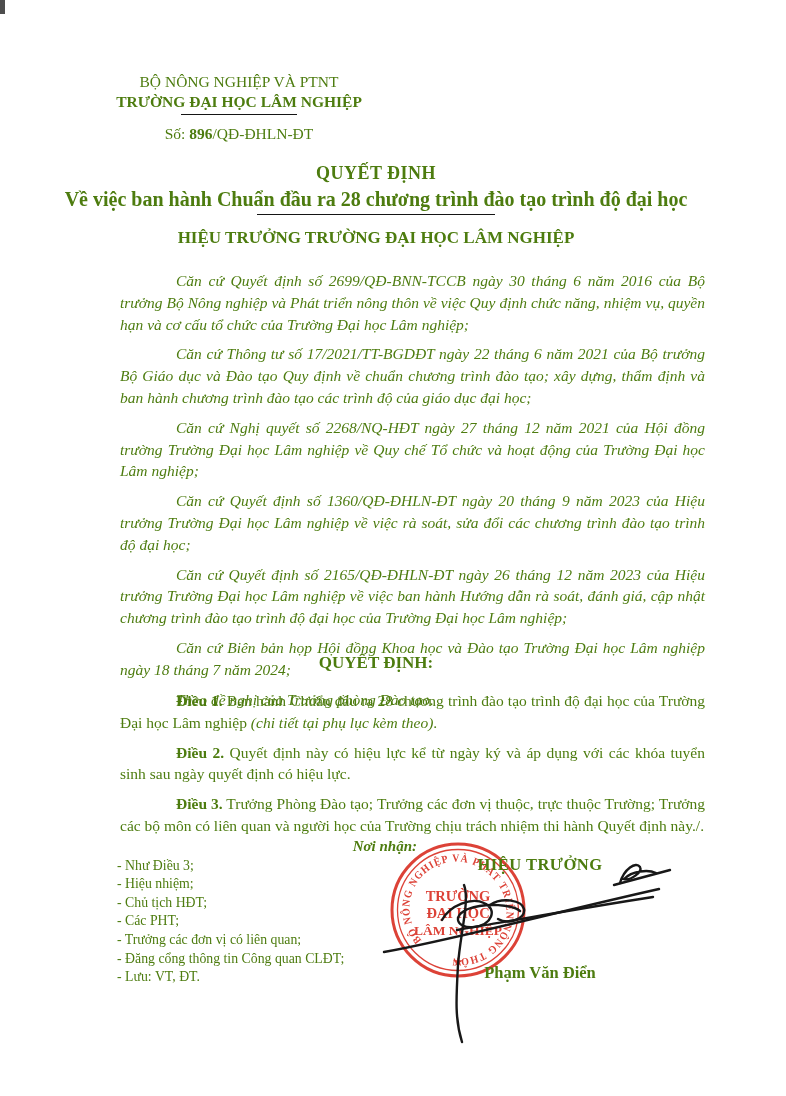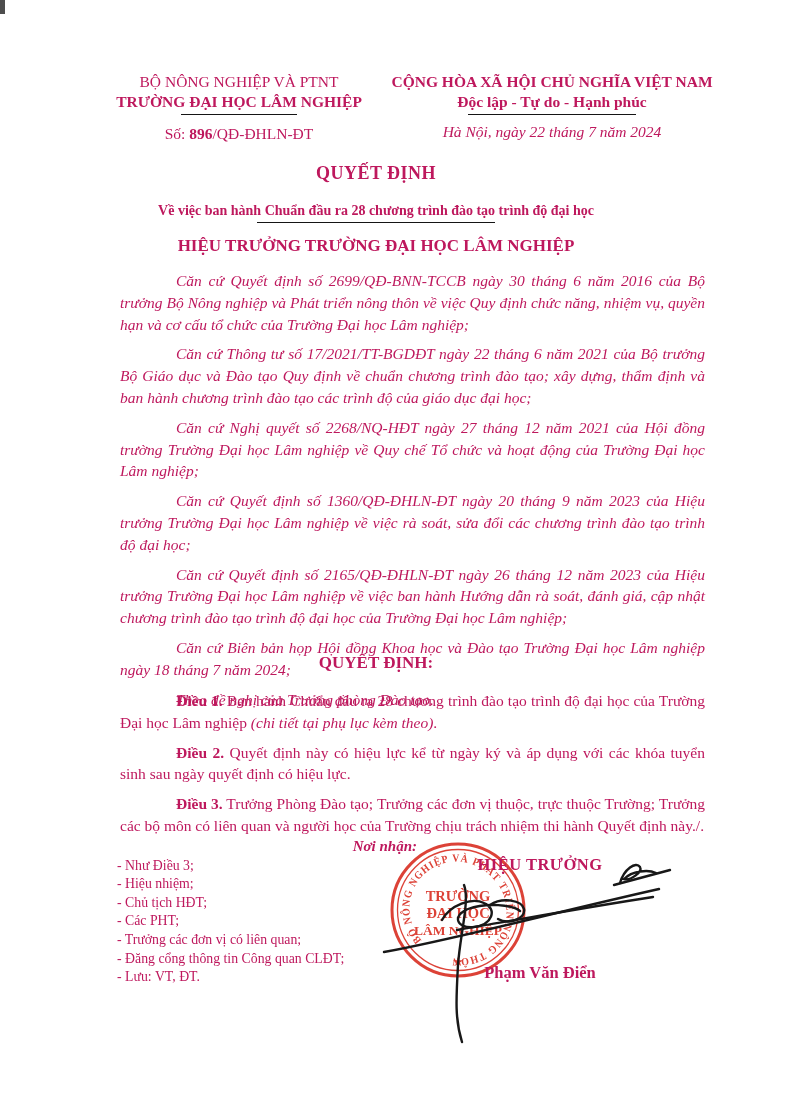--- a/index.html
+++ b/index.html
@@ -1,41 +1,41 @@
 <!DOCTYPE html>
 <html><head>
 <meta charset="utf-8">
 <style>
   html,body { margin:0; padding:0; background:#e8e8e8; }
   .page {
     position:relative; width:786px; height:1096px; margin:0 auto;
     background:#ffffff; overflow:hidden;
     font-family:"Liberation Serif","DejaVu Serif",serif;
-    color:#be185d;
+    color:#4d7c0f;
   }
   .abs { position:absolute; }
   .ctr { text-align:center; }
   .b { font-weight:bold; }
   .it { font-style:italic; }
   .scan-edge { position:absolute; left:0; top:0; width:5px; height:14px; background:#4d4d4d; }
 
   
   .hdr-left  { left:98px;  top:72px; width:282px; font-size:15.5px; line-height:20px; }
   .hdr-right { left:384px; top:72px; width:336px; font-size:15.5px; line-height:20px; }
   .rule { border-top:1.4px solid #151515; height:0; margin:2px auto 0; }
   .rule-org    { width:116px; }
   .rule-motto  { width:168px; }
   .rule-title  { width:238px; margin-top:3px; }
   .num-line  { margin-top:9px; }
   .date-line { margin-top:7px; }
 
   
   .title-block { left:0; top:163px; width:752px; }
   .t-main   { font-size:18px; font-weight:bold; letter-spacing:.5px; }
-  .t-sub    { font-size:14px; font-weight:bold; margin-top:19px; }
+  .t-sub    { font-size:20px; font-weight:bold; margin-top:4px; }
   .t-issuer { font-size:17px;  font-weight:bold; margin-top:13px; }
 
   
   .preamble { left:112px; top:262px; width:601px; }
   .body-par { margin:8px; font-size:15.5px; line-height:21.8px; text-align:justify; text-indent:56px; }
   .dec-heading { left:0; top:653px; width:752px; font-size:17px; font-weight:bold;text-align:center; }
   .articles { left:112px; top:682px; width:601px; }
 
   
   .recipients { left:117px; top:837px; width:300px; font-size:13.8px; line-height:18.6px; }
@@ -54,26 +54,20 @@
 
   <div class="scan-edge"></div>
 
   <div class="abs ctr hdr-left">
     <div>BỘ NÔNG NGHIỆP VÀ PTNT</div>
     <div class="b">TRƯỜNG ĐẠI HỌC LÂM NGHIỆP</div>
     <div class="rule rule-org"></div>
     <div class="num-line"><span>Số: </span><span class="b">896</span><span>/QĐ-ĐHLN-ĐT</span></div>
   </div>
 
-  <div class="abs ctr hdr-right">
-    <div class="b">CỘNG HÒA XÃ HỘI CHỦ NGHĨA VIỆT NAM</div>
-    <div class="b">Độc lập - Tự do - Hạnh phúc</div>
-    <div class="rule rule-motto"></div>
-    <div class="it date-line">Hà Nội, ngày 22 tháng 7 năm 2024</div>
-  </div>
 
   <div class="abs ctr title-block">
     <div class="t-main">QUYẾT ĐỊNH</div>
     <div class="t-sub">Về việc ban hành Chuẩn đầu ra 28 chương trình đào tạo trình độ đại học</div>
     <div class="rule rule-title"></div>
     <div class="t-issuer">HIỆU TRƯỞNG TRƯỜNG ĐẠI HỌC LÂM NGHIỆP</div>
   </div>
 
   <div class="abs preamble">
     <p class="body-par it">Căn cứ Quyết định số 2699/QĐ-BNN-TCCB ngày 30 tháng 6 năm 2016 của Bộ trưởng Bộ Nông nghiệp và Phát triển nông thôn về việc Quy định chức năng, nhiệm vụ, quyền hạn và cơ cấu tổ chức của Trường Đại học Lâm nghiệp;</p>

